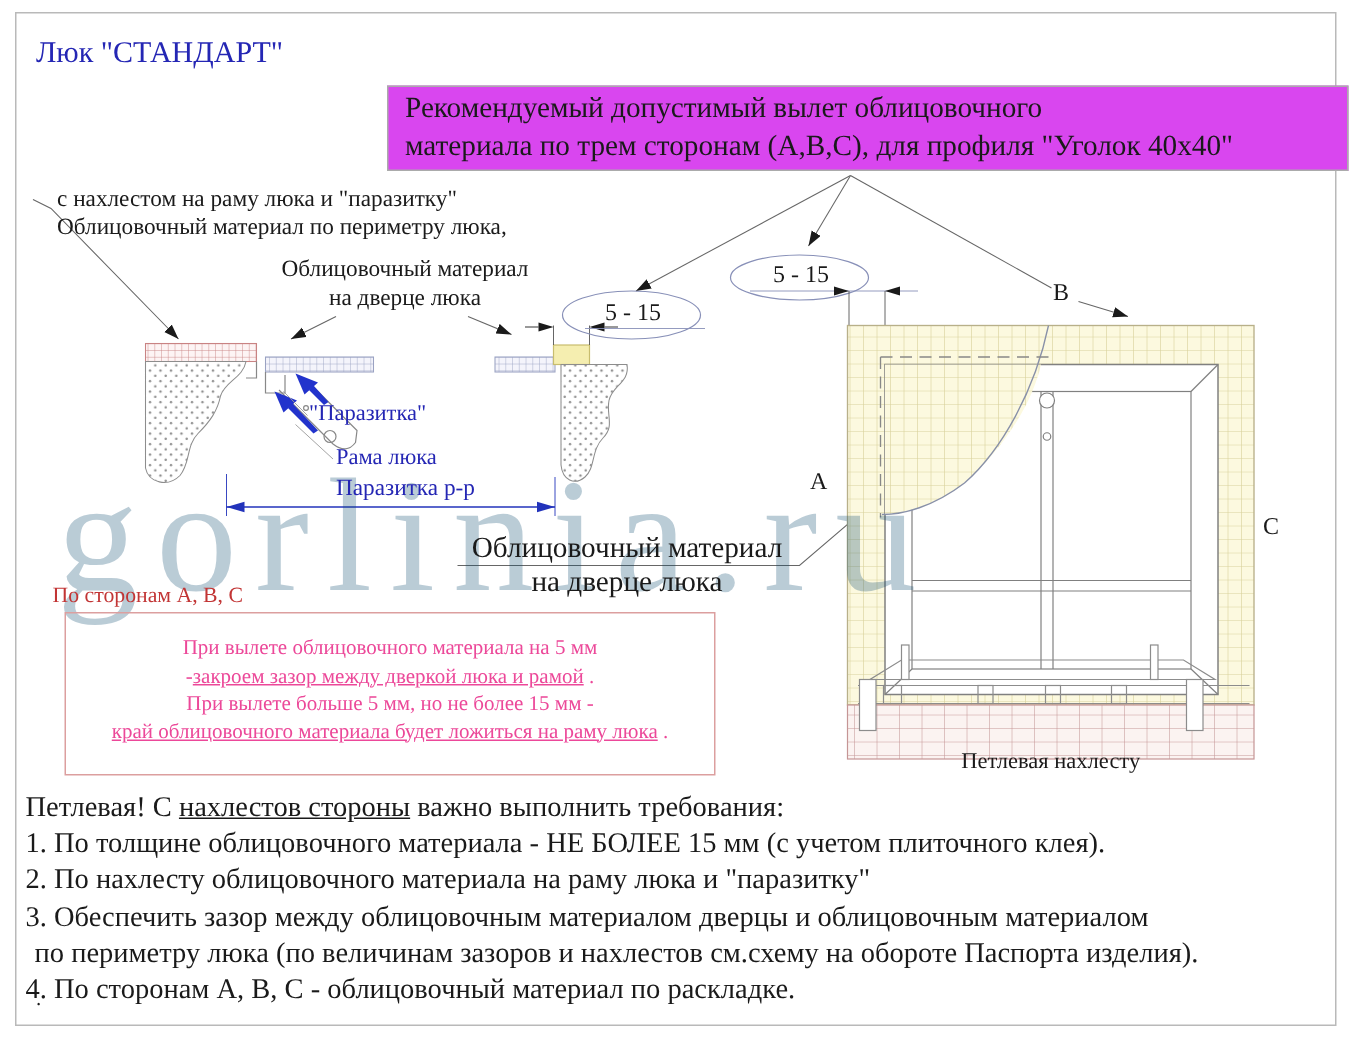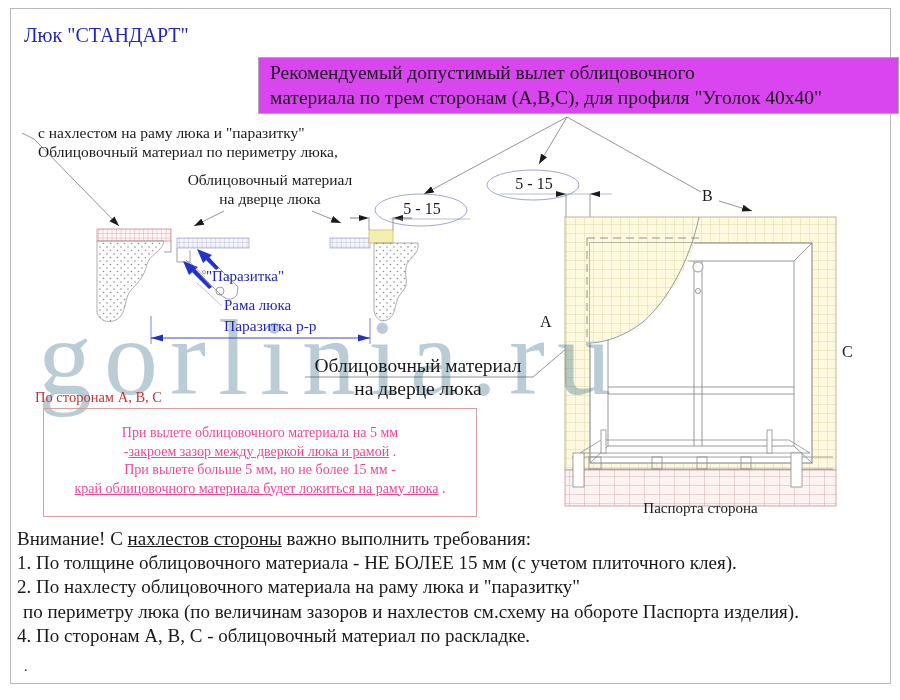--- a/index.html
+++ b/index.html
@@ -204,33 +204,34 @@
 
   <div id="sideA" class="abs txt">А</div>
   <div id="sideB" class="abs txt">В</div>
   <div id="sideC" class="abs txt">С</div>
 
   <div id="lbl-door-big" class="abs txt">
     <div>Облицовочный материал</div>
     <div>на дверце люка</div>
   </div>
 
-  <div id="lbl-hinge" class="abs txt">Паспорта сторона</div>
+  <div id="lbl-hinge" class="abs txt">Петлевая нахлесту</div>
 
   <div id="warn-head" class="abs txt">По сторонам А, В, С</div>
 
   <div id="warnbox" class="abs txt">
     <div>При вылете облицовочного материала  на 5 мм</div>
     <div><span>-</span><span class="u">закроем зазор между дверкой люка и рамой</span><span> .</span></div>
     <div>При вылете больше 5 мм, но не более 15 мм -</div>
     <div><span class="u">край облицовочного материала будет ложиться на раму люка</span><span> .</span></div>
   </div>
 
   <div id="notes" class="abs txt">
-    <div><span>Внимание! С </span><span class="u">нахлестов стороны</span><span> важно выполнить требования:</span></div>
+    <div><span>Петлевая! С </span><span class="u">нахлестов стороны</span><span> важно выполнить требования:</span></div>
     <div>1. По толщине облицовочного материала - НЕ БОЛЕЕ 15 мм (с учетом плиточного клея).</div>
     <div>2. По нахлесту облицовочного материала на раму люка и "паразитку"</div>
+    <div>3. Обеспечить зазор между облицовочным материалом дверцы и облицовочным материалом</div>
     <div style="padding-left:6px;">по периметру люка (по величинам зазоров и нахлестов см.схему на обороте Паспорта изделия).</div>
     <div>4. По сторонам А, В, С - облицовочный материал по раскладке.</div>
   </div>
 
   <div id="taildot" class="abs txt">.</div>
 </div>
 
 </body></html>

